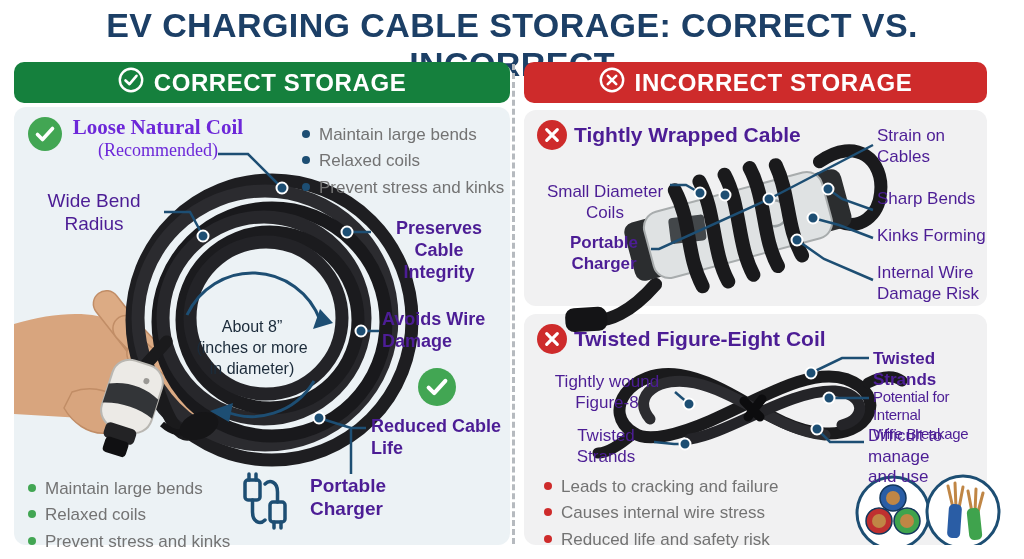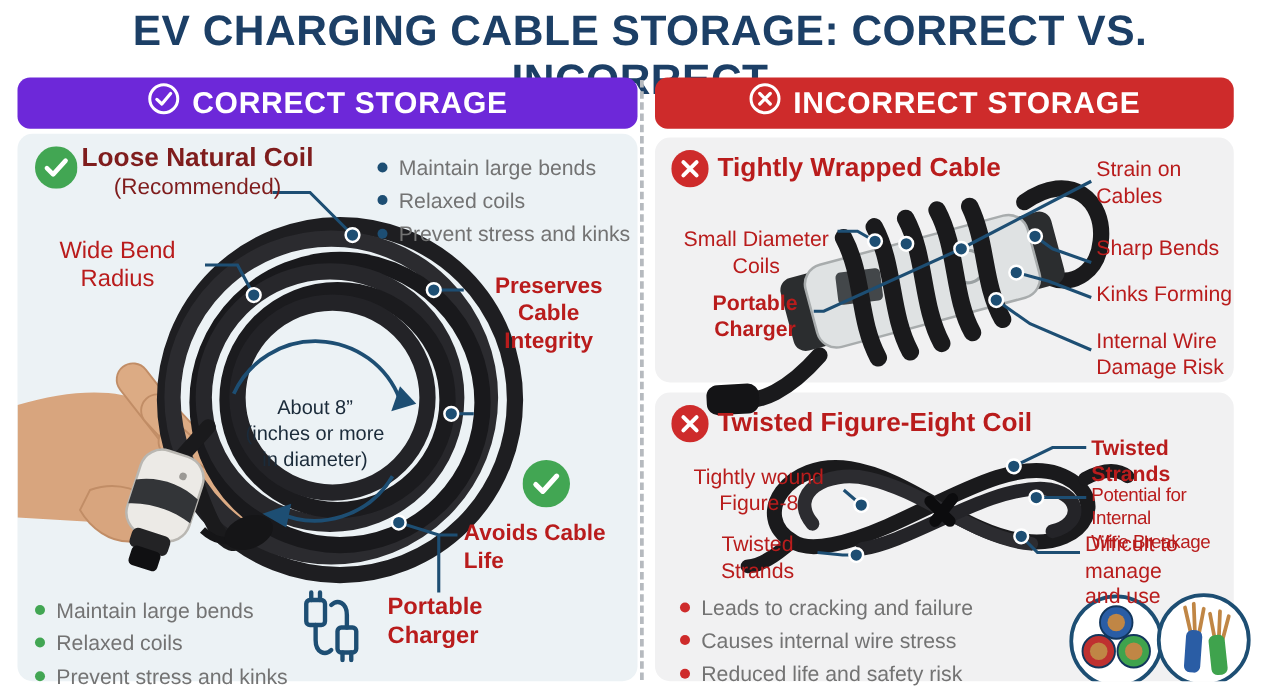--- a/index.html
+++ b/index.html
@@ -6,33 +6,33 @@
   body{font-family:"Liberation Sans","DejaVu Sans",sans-serif;}
   .stage{position:relative;width:1024px;height:559px;background:#fff;overflow:hidden;}
   .title{position:absolute;left:0;top:6px;width:1024px;text-align:center;
          font-size:34px;font-weight:700;letter-spacing:.4px;color:#1c3f66;margin:0;}
   .panel{position:absolute;}
   .panel-left{left:14px;top:62px;width:496px;height:483px;}
   .panel-right{left:524px;top:62px;width:463px;height:483px;}
   .hdr{position:absolute;left:0;top:0;right:0;height:41px;border-radius:10px;
        display:flex;align-items:center;justify-content:center;gap:10px;
        color:#fff;font-size:24px;font-weight:700;letter-spacing:.6px;}
-  .hdr.green{background:#6d28d9;}
+  .hdr.green{background:#15803d;}
   .hdr.red{background:#ce2b2b;}
   .cardbg{position:absolute;left:0;right:0;border-radius:12px;background:#ecf2f5;}
   .panel-right .cardbg{background:#f1f1f2;}
   .art{position:absolute;left:0;top:0;z-index:1;pointer-events:none;}
-  .lbl{position:absolute;z-index:2;color:#b91c1c;font-size:17px;line-height:1.22;white-space:pre-line;}
+  .lbl{position:absolute;z-index:2;color:#4c1d95;font-size:17px;line-height:1.22;white-space:pre-line;}
   .b{font-weight:700;}
   .ctr{text-align:center;}
   .sz18{font-size:18px;}
   .sz19{font-size:19px;}
   .sz21{font-size:21px;line-height:1.1;}
   .tight{font-size:15px;letter-spacing:-.3px;}
-  .coil-label{position:absolute;z-index:2;left:44px;top:53px;width:200px;text-align:center;color:#7f1d1d;}
+  .coil-label{position:absolute;z-index:2;left:44px;top:53px;width:200px;text-align:center;color:#6d28d9;font-family:Liberation Serif, serif;}
   .coil-label .t{font-size:21px;font-weight:700;}
   .coil-label .s{font-size:18px;}
   ul.blt{position:absolute;z-index:2;margin:0;padding:0;list-style:none;font-size:17px;color:#737373;}
   ul.blt li{position:relative;padding-left:17px;margin-bottom:5px;line-height:1.25;}
   ul.blt li::before{content:"";position:absolute;left:0;top:6px;width:8px;height:8px;border-radius:50%;}
   ul.blt.navy li::before{background:#1d4e73;}
   ul.blt.grn  li::before{background:#42a653;}
   ul.blt.red  li::before{background:#ce2b2b;}
   .ic{position:absolute;z-index:2;display:block;}
   .divider{position:absolute;left:512px;top:64px;height:480px;width:0;
@@ -137,28 +137,30 @@
     </ul>
 
     <div class="lbl ctr sz19" style="left:12px;top:127px;width:136px;">Wide Bend
 Radius</div>
     <div class="center-note">About 8”
 (inches or more
 in diameter)</div>
     <div class="lbl ctr b sz18" style="left:358px;top:156px;width:134px;">Preserves
 Cable
 Integrity</div>
+    <div class="lbl b sz18" style="left:368px;top:247px;">Avoids Wire
+Damage</div>
 
     <span class="ic" style="left:404px;top:306px;">
       <svg width="38" height="38" viewBox="0 0 34 34">
           <circle cx="17" cy="17" r="17" fill="#42a653"></circle>
           <path d="M9.5,17.5 L14.5,22.5 L24.5,11.5" fill="none" stroke="#fff" stroke-width="3.6" stroke-linecap="round" stroke-linejoin="round"></path>
         </svg>
     </span>
-    <div class="lbl b sz18" style="left:357px;top:354px;">Avoids Cable
+    <div class="lbl b sz18" style="left:357px;top:354px;">Reduced Cable
 Life</div>
 
     <span class="ic" style="left:224px;top:410px;">
       <svg width="54" height="58" viewBox="0 0 54 58" fill="none" stroke="#1d4e73" stroke-width="3.5" stroke-linecap="round">
         <rect x="7" y="8" width="15" height="20" rx="3"></rect>
         <path d="M11,8 V2 M18,8 V2"></path>
         <path d="M14.5,28 V40 C14.5,50 22,53 27,48"></path>
         <rect x="32" y="30" width="15" height="20" rx="3"></rect>
         <path d="M36,50 V56 M43,50 V56"></path>
         <path d="M39.5,30 V20 C39.5,10 32,7 27,12"></path>

